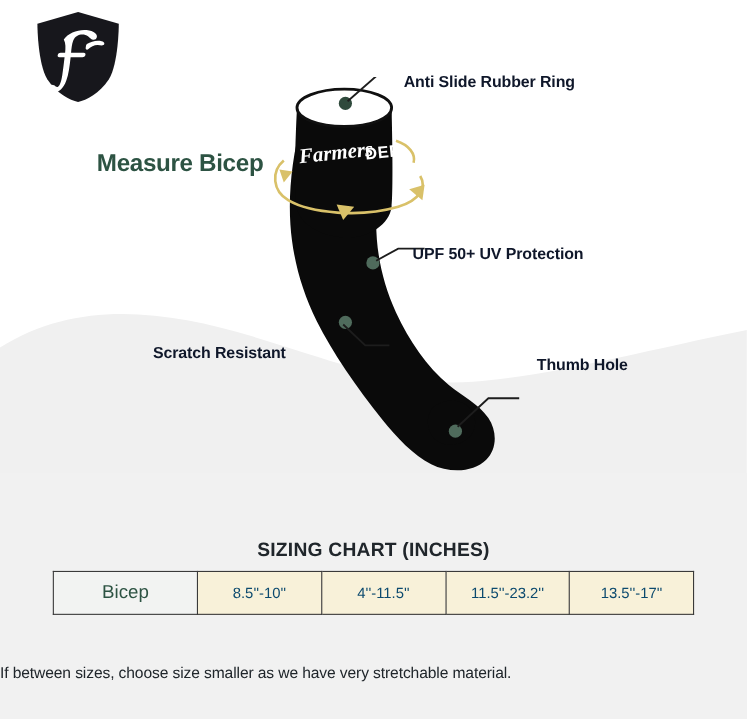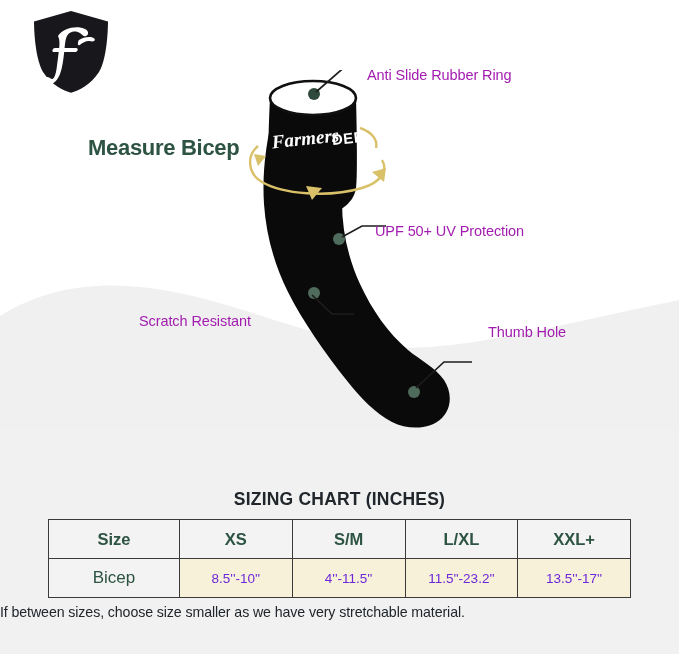--- a/index.html
+++ b/index.html
@@ -17,22 +17,22 @@
 
   
   #logo{position:absolute;left:27px;top:6px;width:88px;height:92px;}
 
   
   #sleeve{position:absolute;left:236px;top:70px;width:270px;height:370px;}
 
   
   .callout-label{
     position:absolute;
-    font-weight:normal;
-    color:#a21caf;
+    font-weight:bold;
+    color:#0f172a;
     font-size:14.5px;
     letter-spacing:-0.1px;
     white-space:nowrap;
     line-height:1;
   }
   #lbl-ring{left:367px;top:68px;}
   #lbl-upf{left:375px;top:224px;}
   #lbl-scratch{left:139px;top:314px;}
   #lbl-thumb{left:488px;top:325px;}
 
@@ -58,21 +58,21 @@
     vertical-align:middle;
     padding:0;
   }
   td.hd{
     background:#f2f3f2;color:#2d5343;font-weight:bold;font-size:16.5px;
   }
   td.rowhd{
     background:#f2f3f2;color:#2d5343;font-weight:normal;font-size:17px;
   }
   td.val{
-    background:#f8f1d9;color:#6d28d9;font-size:13.5px;font-weight:normal;
+    background:#f8f1d9;color:#0c4a6e;font-size:13.5px;font-weight:normal;
   }
   #col-size{width:131px;}
   #note{
     position:absolute;left:0;top:604px;width:679px;text-align:left;
     font-size:14.2px;color:#20262b;letter-spacing:-0.1px;
   }
 </style>
 </head>
 <body>
 
@@ -175,27 +175,20 @@
   <table id="size-table">
     <colgroup>
       <col id="col-size">
         <col>
         <col>
         <col>
         <col>
     </colgroup>
     <tbody>
       <tr>
-        <td class="hd">Size</td>
-        <td class="hd">XS</td>
-        <td class="hd">S/M</td>
-        <td class="hd">L/XL</td>
-        <td class="hd">XXL+</td>
-      </tr>
-      <tr>
         <td class="rowhd">Bicep</td>
         <td class="val">8.5''-10''</td>
         <td class="val">4''-11.5''</td>
         <td class="val">11.5''-23.2''</td>
         <td class="val">13.5''-17''</td>
       </tr>
     </tbody>
   </table>
 
   <div id="note">If between sizes, choose size smaller as we have very stretchable material.</div>

